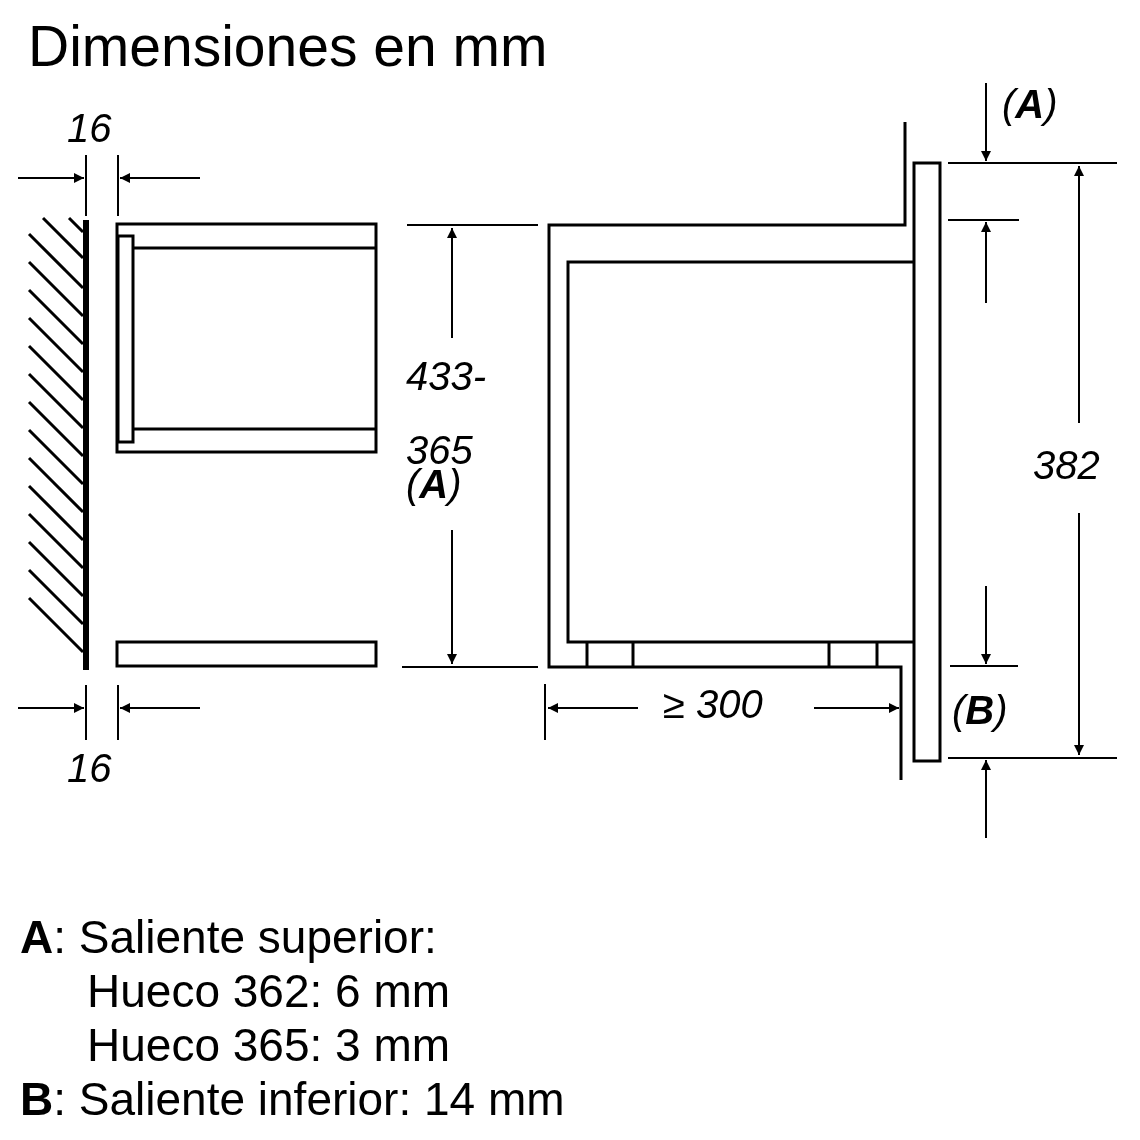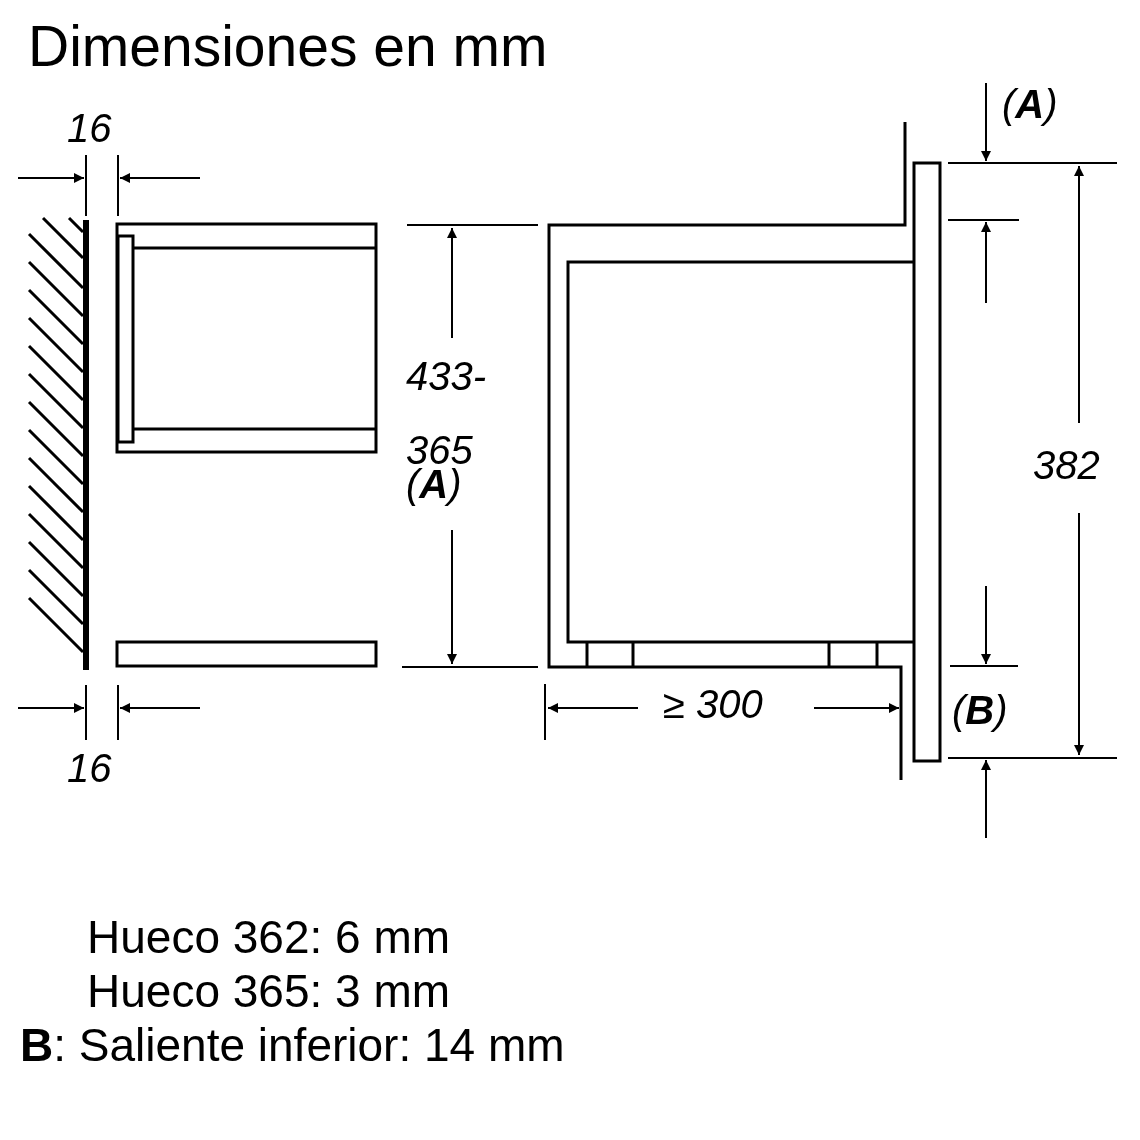--- a/index.html
+++ b/index.html
@@ -120,16 +120,17 @@
 
 <div class="abs dim" style="left:663px; top:684px;"><span>≥</span> <span>300</span></div>
 
 <div class="abs dim" style="left:1033px; top:445px;">382</div>
 
 <div class="abs dim" style="left:1002px; top:84px;"><span>(</span><span class="bold">A</span><span>)</span></div>
 
 <div class="abs dim" style="left:952px; top:690px;"><span>(</span><span class="bold">B</span><span>)</span></div>
 
 <div class="abs legend">
+  <span class="legend-row"><span class="bold">A</span><span>:</span><span> Saliente superior:</span></span>
   <span class="legend-row"><span class="indent"></span><span>Hueco 362: 6 mm</span></span>
   <span class="legend-row"><span class="indent"></span><span>Hueco 365: 3 mm</span></span>
   <span class="legend-row"><span class="bold">B</span><span>:</span><span> Saliente inferior: 14 mm</span></span>
 </div>
 
 </body></html>

